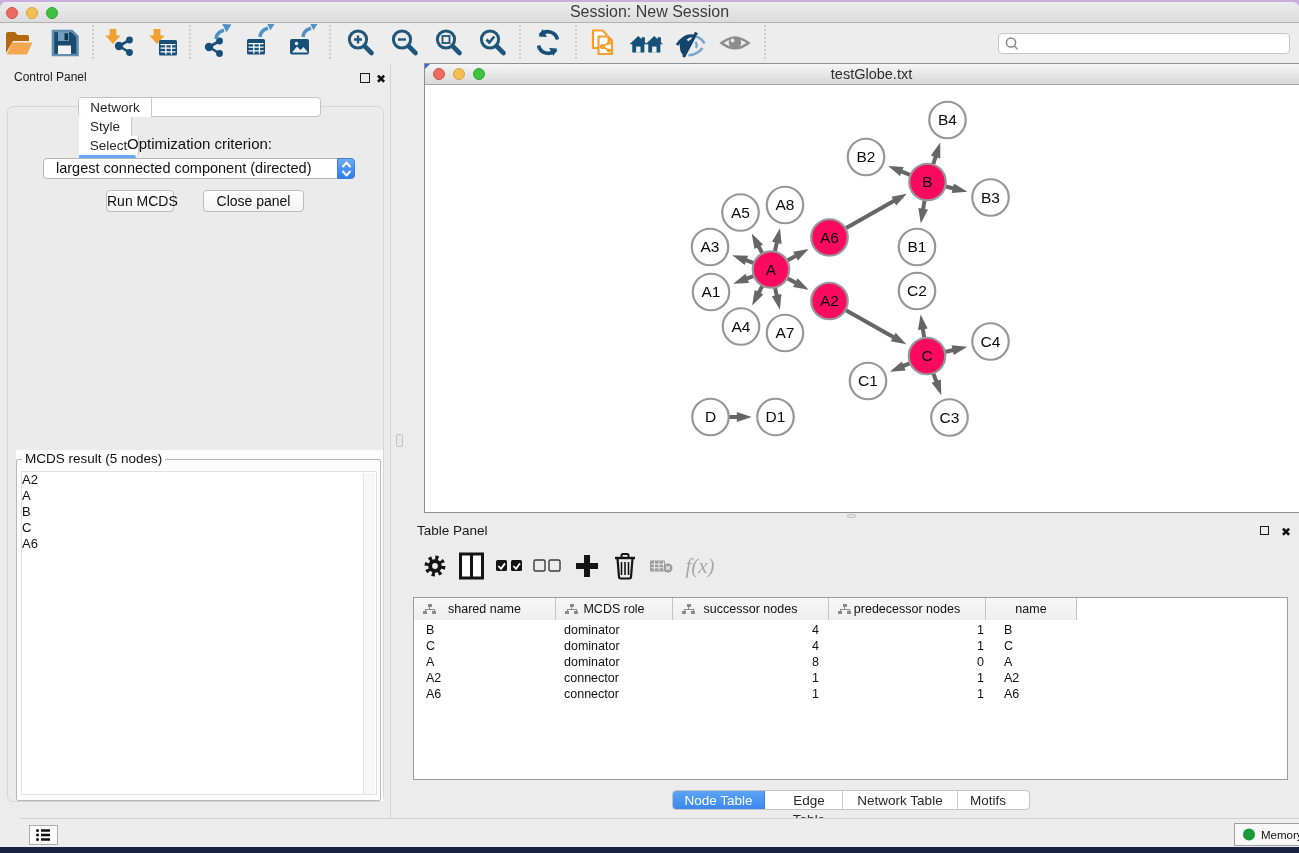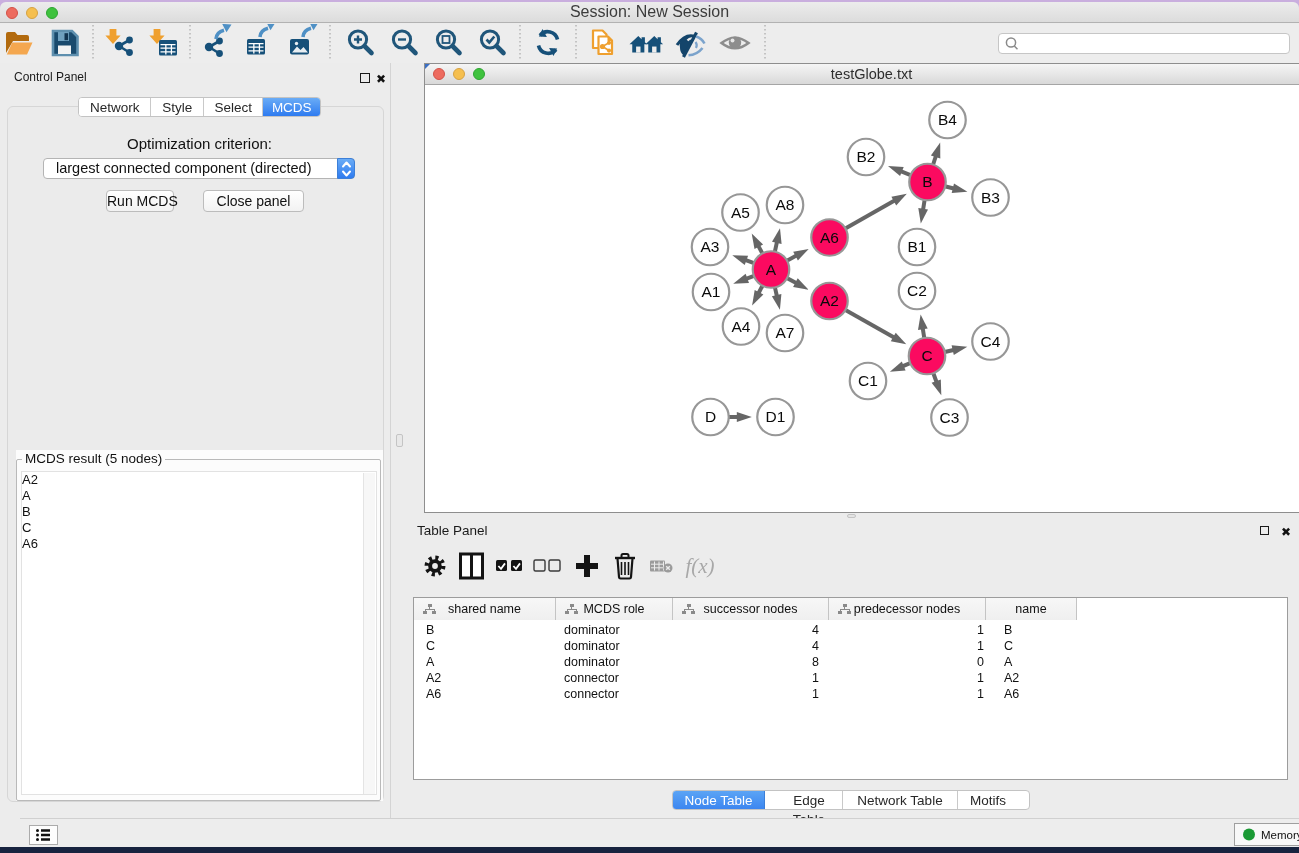--- a/index.html
+++ b/index.html
@@ -28,21 +28,21 @@
 #cpanel { left:0; top:63px; width:391px; height:755px; background:#ececec; border-right:1px solid #d4d4d4; }
 #cpanel .ptitle { left:14px; top:7px; font-size:12px; color:#1a1a1a; }
 .winbtns { font-size:12px; color:#111; }
 #cp-inner { left:7px; top:43px; width:377px; height:696px; border:1px solid #d6d6d6; border-radius:6px; background:#ebebeb; }
 .tabbar { height:20px; display:flex; border:1px solid #c3c3c3; border-radius:4px; background:#fff; }
 .tabbar .seg { font-size:13.5px; color:#282828; text-align:center; line-height:19px;
   border-right:1px solid #c9c9c9; background:#fff; }
 .tabbar .seg:last-child { border-right:none; border-radius:0 3px 3px 0; }
 .tabbar .seg:first-child { border-radius:3px 0 0 3px; }
 .tabbar .seg.sel { background:linear-gradient(#6aacf6,#2e7bf0); color:#fff; border-color:#3c7fd8; }
-#cp-tabs { left:78px; top:34px; width:243px; }
+#cp-tabs { left:78px; top:34px; width:243px;flex-direction:column; }
 #opt-label { left:4px; top:72px; width:391px; text-align:center; font-size:15px; color:#111; }
 #combo { left:43px; top:95px; width:312px; height:21px; background:#fff; border:1px solid #b4b4b4; border-radius:4px; }
 #combo .ctext { left:12px; top:1px; font-size:14.5px; color:#111; }
 #combo .stepper { right:-1px; top:-1px; width:18px; height:21px; border-radius:0 4px 4px 0;
   background:linear-gradient(#6aacf6,#2e7bf0); border:1px solid #3c7fd8; }
 .btn { height:22px; background:linear-gradient(#ffffff,#f2f2f2); border:1px solid #bcbcbc; border-radius:4px;
   font-size:14px; color:#111; text-align:center; line-height:20px; white-space:nowrap; }
 #btn-run { left:106px; top:127px; width:68px; }
 #btn-close { left:203px; top:127px; width:101px; }
 #fieldset { left:16px; top:396px; width:365px; height:342px; border:1px solid #b9b9b9; border-radius:2px; background:#fcfcfc; }

